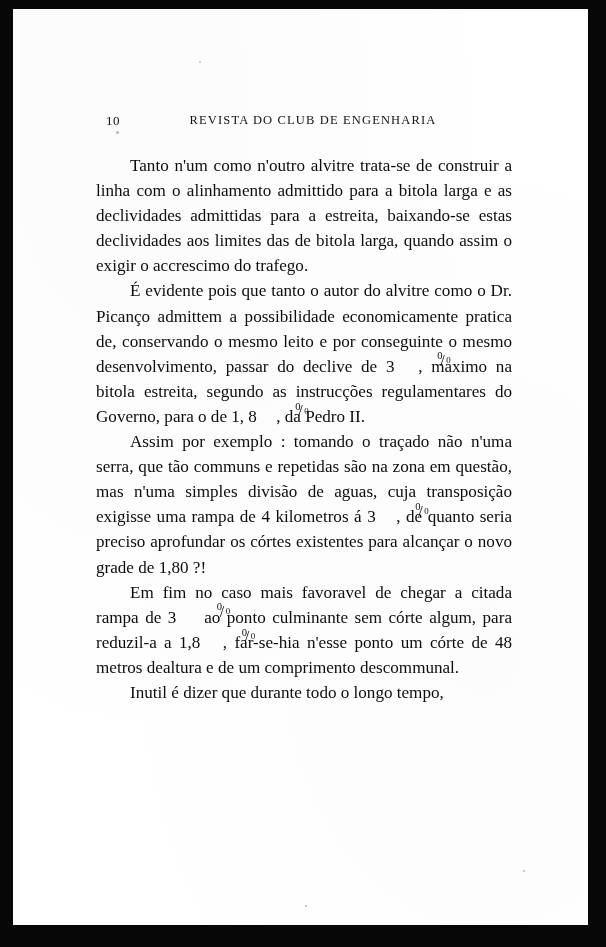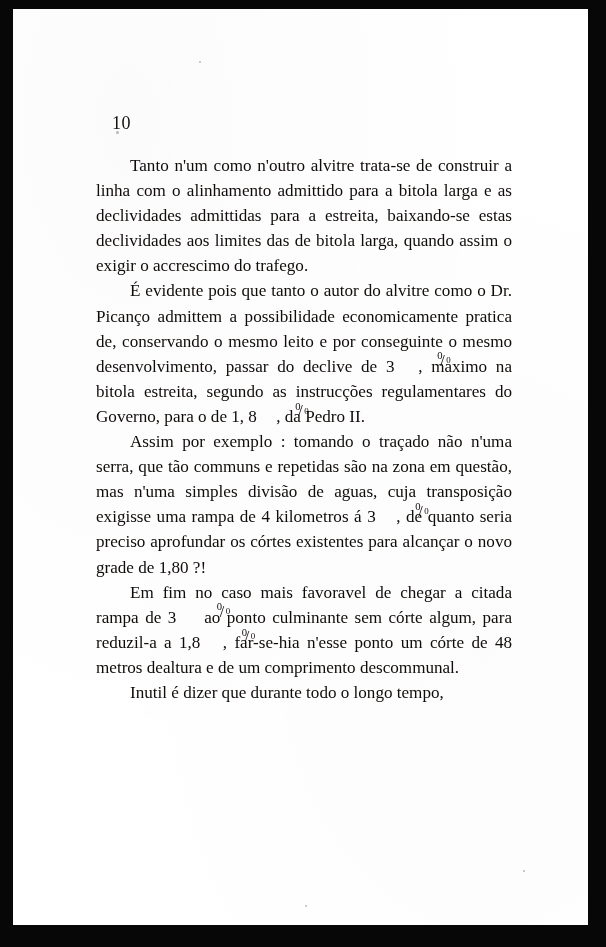--- a/index.html
+++ b/index.html
@@ -52,23 +52,23 @@
   }
 
   
   #running-head {
     position: relative;
     height: 20px;
     margin-top: 104px;
   }
   #folio {
     position: absolute;
-    left: 16px;
+    left: 10px;
     top: 0;
-    font-size: 18px;
+    font-size: 13px;
     color: #15100d;
     letter-spacing: 0.5px;
     font-variant: small-caps;
   }
   #head-title {
     position: absolute;
     left: 0;
     right: 0;
     top: 0;
     text-align: center;
@@ -142,20 +142,21 @@
 
     <div class="speck" style="left:103px; top:122px; width:3px; height:3px;"></div>
     <div class="speck" style="left:186px; top:52px; width:2px; height:2px;"></div>
     <div class="speck" style="left:510px; top:861px; width:2px; height:2px;"></div>
     <div class="speck" style="left:292px; top:896px; width:2px; height:2px;"></div>
 
     <div id="text-column">
 
       <div id="running-head">
         <div id="folio">10</div>
+        <div id="head-title">Revista do Club de Engenharia</div>
       </div>
 
       <div id="body-text">
           <p>Tanto n'um como n'outro alvitre trata-se de construir a linha com o alinhamento admittido para a bitola larga e as declividades admittidas para a estreita, baixando-se estas declividades aos limites das de bitola larga, quando assim o exigir o accrescimo do trafego.</p>
           <p>É evidente pois que tanto o autor do alvitre como o Dr. Picanço admittem a possibilidade economicamente pratica de, conservando o mesmo leito e por conseguinte o mesmo desenvolvimento, passar do declive de 3 <span class="pct"><span class="num">0</span><span class="sol">/</span><span class="den">0</span></span>, maximo na bitola estreita, segundo as instrucções regulamentares do Governo, para o de 1, 8 <span class="pct"><span class="num">0</span><span class="sol">/</span><span class="den">0</span></span>, da Pedro II.</p>
           <p>Assim por exemplo : tomando o traçado não n'uma serra, que tão communs e repetidas são na zona em questão, mas n'uma simples divisão de aguas, cuja transposição exigisse uma rampa de 4 kilometros á 3 <span class="pct"><span class="num">0</span><span class="sol">/</span><span class="den">0</span></span>, de quanto seria preciso aprofundar os córtes existentes para alcançar o novo grade de 1,80 ?!</p>
           <p>Em fim no caso mais favoravel de chegar a citada rampa de 3 <span class="pct"><span class="num">0</span><span class="sol">/</span><span class="den">0</span></span> ao ponto culminante sem córte algum, para reduzil-a a 1,8 <span class="pct"><span class="num">0</span><span class="sol">/</span><span class="den">0</span></span>, far-se-hia n'esse ponto um córte de 48 metros dealtura e de um comprimento descommunal.</p>
           <p>Inutil é dizer que durante todo o longo tempo,</p>
         </div>
 

